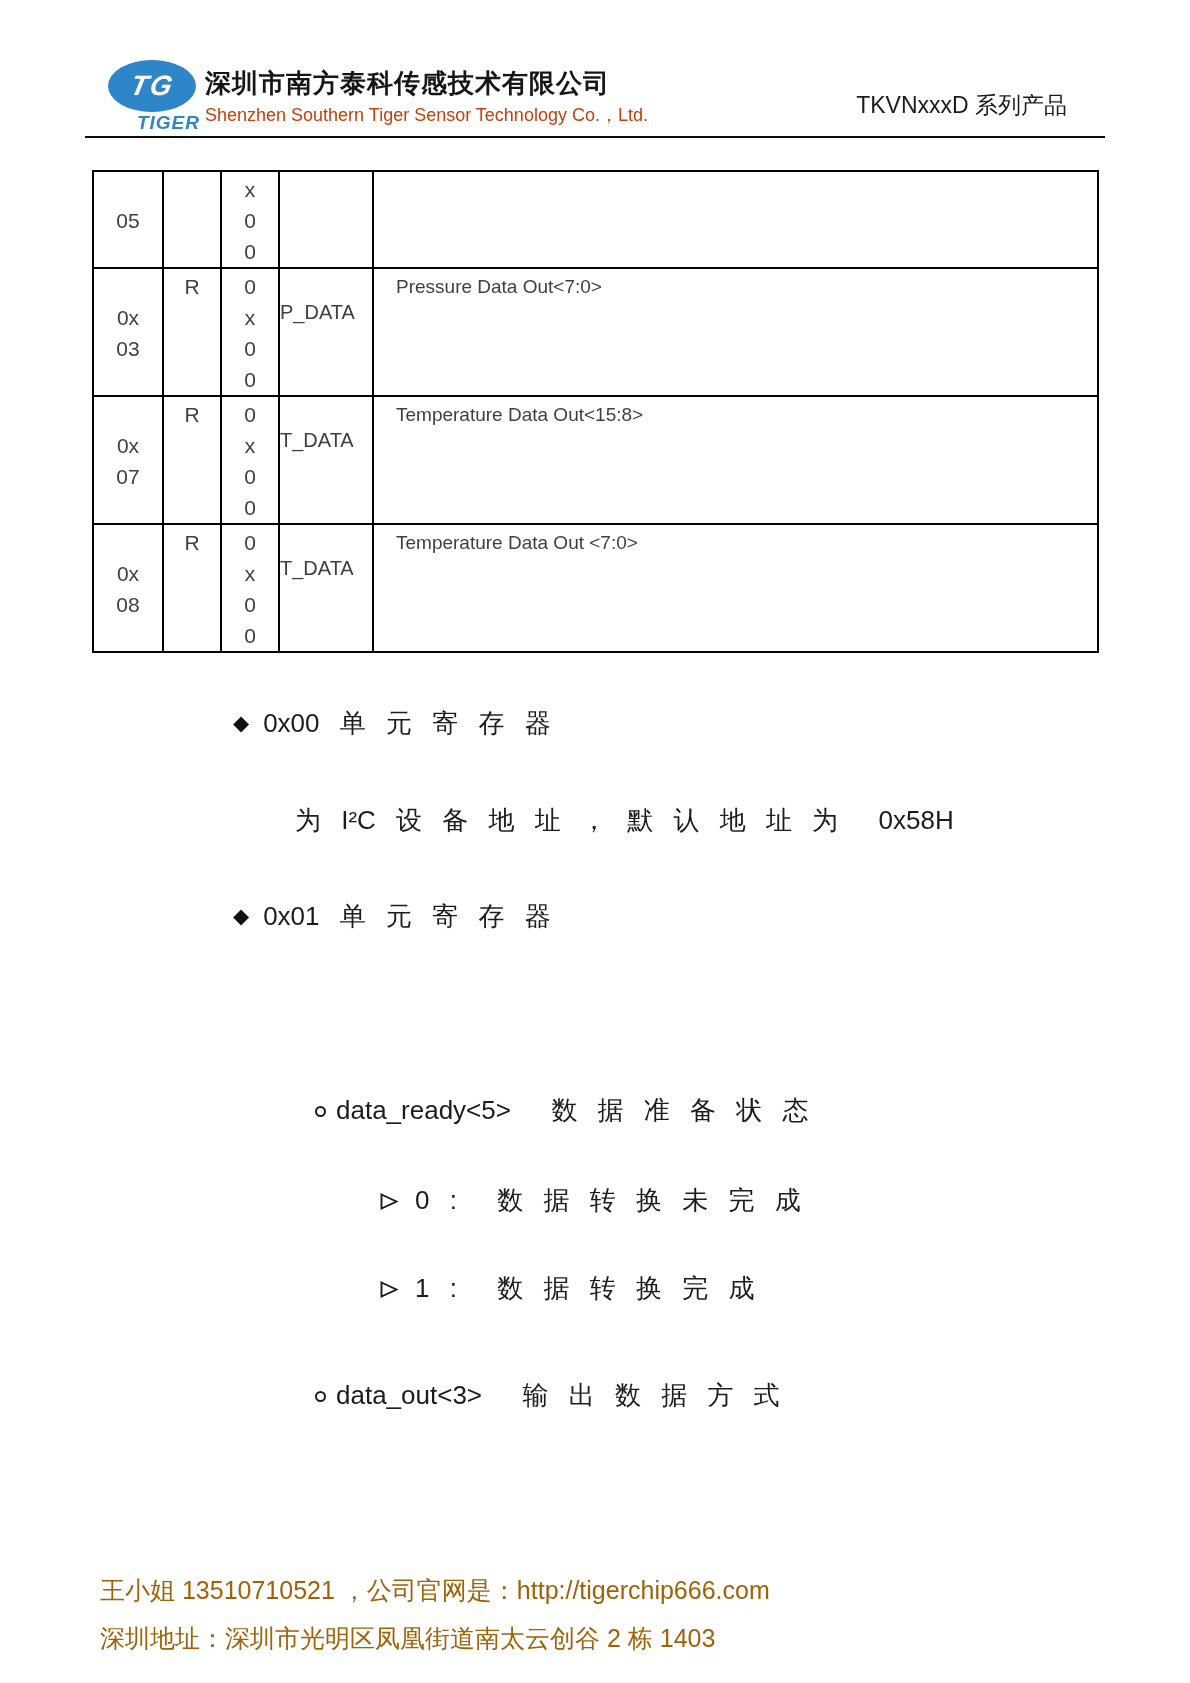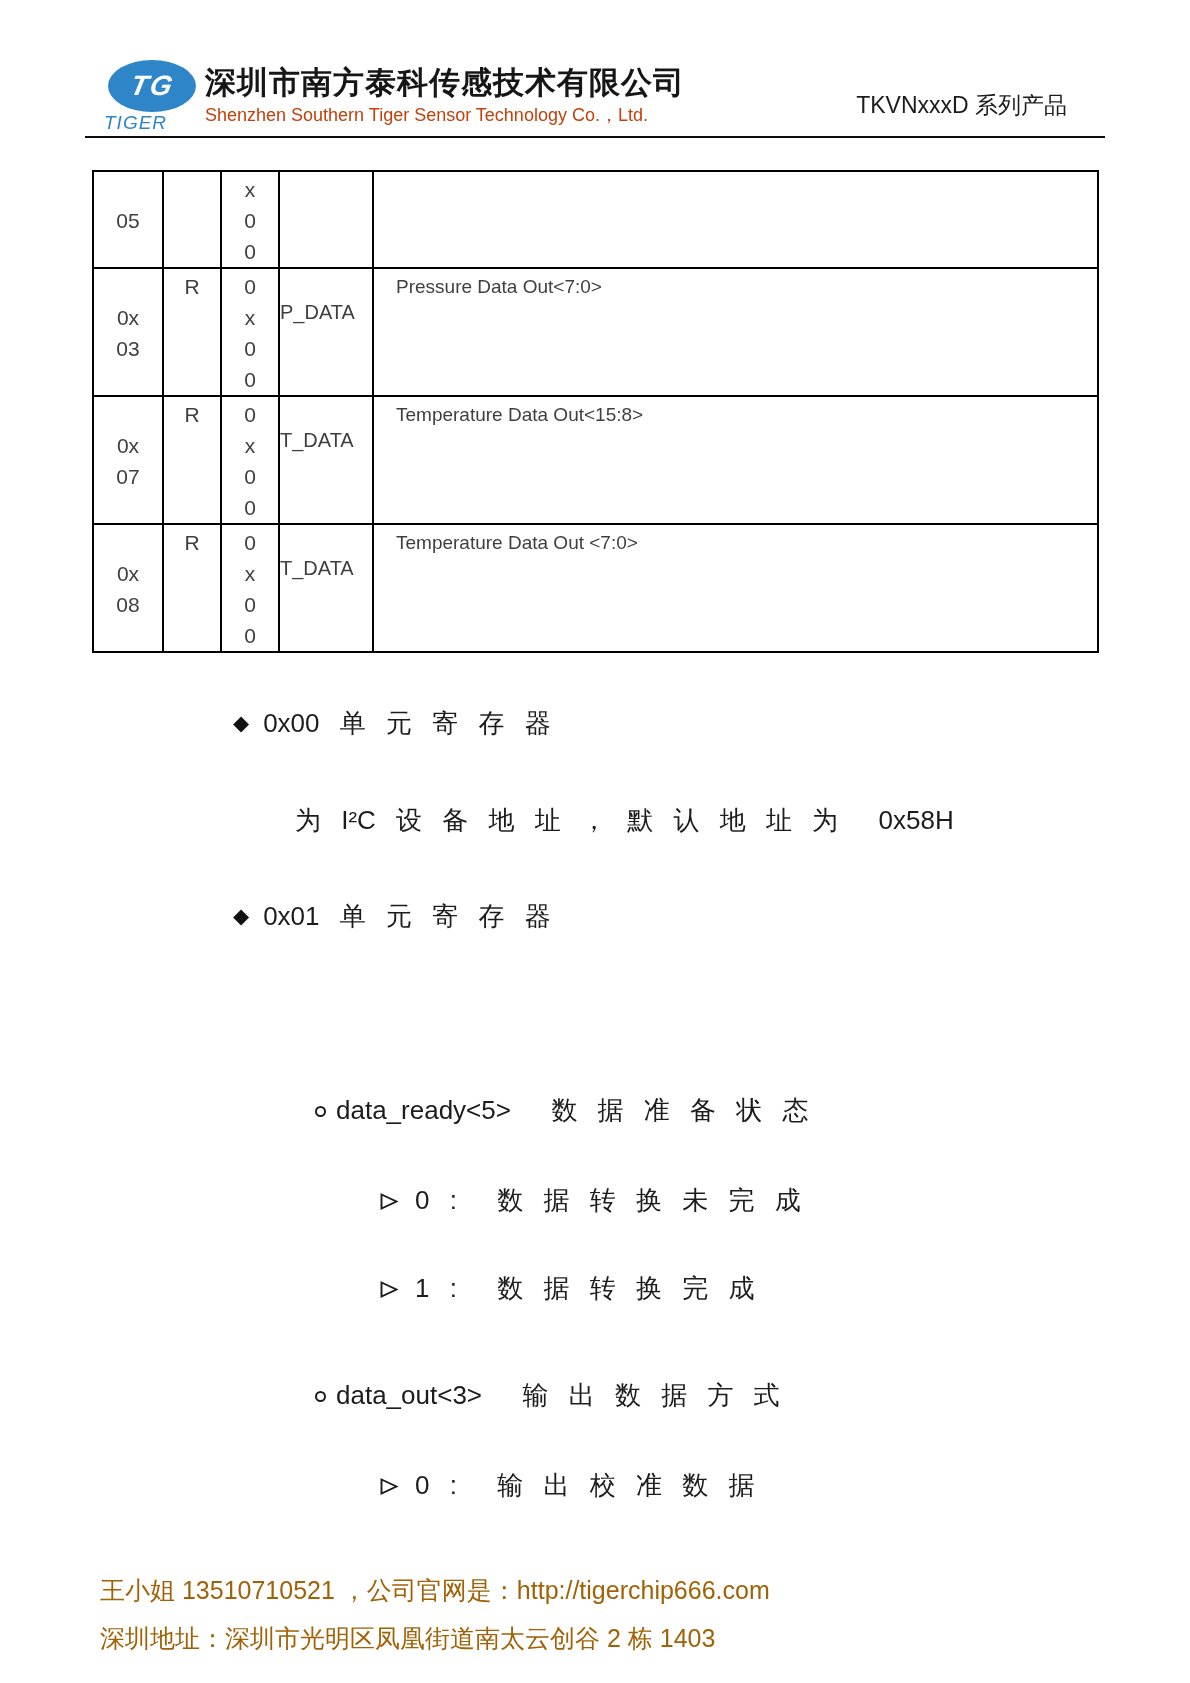--- a/index.html
+++ b/index.html
@@ -14,25 +14,25 @@
   .logo-ellipse {
     position:absolute; left:4px; top:2px; width:88px; height:52px;
     background:#2e86c9; border-radius:50%;
     display:flex; align-items:center; justify-content:center;
   }
   .logo-tg {
     color:#ffffff; font-weight:bold; font-style:italic; font-size:28px;
     letter-spacing:2px; transform:skewX(-12deg);
   }
   .logo-tiger {
-    position:absolute; left:0; top:54px; width:96px; text-align:left;
-    color:#2e86c9; font-weight:400; font-style:italic; font-size:19px; letter-spacing:1px;
+    position:absolute; left:0; top:54px; width:96px; text-align:right;
+    color:#2e86c9; font-weight:700; font-style:italic; font-size:19px; letter-spacing:1px;
   }
   .company-cn {
-    position:absolute; left:205px; top:66px; font-size:31px; font-weight:bold;
+    position:absolute; left:205px; top:66px; font-size:26px; font-weight:bold;
     color:#161616; letter-spacing:1px; line-height:34px;
   }
   .company-en {
     position:absolute; left:205px; top:102px; font-size:18px; color:#c2410c; line-height:26px;
   }
   .product-series {
     position:absolute; right:123px; top:90px; font-size:23px; color:#1c1c1c;margin-left:32px;
   }
   .hrule { position:absolute; left:85px; top:136px; width:1020px; height:2px; background:#0d0d0d; }
 
@@ -215,27 +215,19 @@
         </svg>
     </span>
     <span class="btxt">1 :  数 据 转 换 完 成</span>
   </div>
 
   <div class="bline" style="left:315px; top:1378px">
     <span class="marker circlem"></span>
     <span class="btxt">data_out&lt;3&gt;  输 出 数 据 方 式</span>
   </div>
 
-  <div class="bline" style="left:378px; top:1468px">
-    <span class="marker arrowm">
-      <svg width="21" height="21" viewBox="0 0 24 24">
-          <path d="M4 4 L21 12 L4 20 Z" fill="#ffffff" stroke="#1c1c1c" stroke-width="2.2" stroke-linejoin="miter"></path>
-        </svg>
-    </span>
-    <span class="btxt">0 :  输 出 校 准 数 据</span>
-  </div>
 
   <div class="footer">
     <div>王小姐 13510710521 ，公司官网是：http://tigerchip666.com</div>
     <div>深圳地址：深圳市光明区凤凰街道南太云创谷 2 栋 1403</div>
   </div>
 
 </div>
 
 </body></html>

